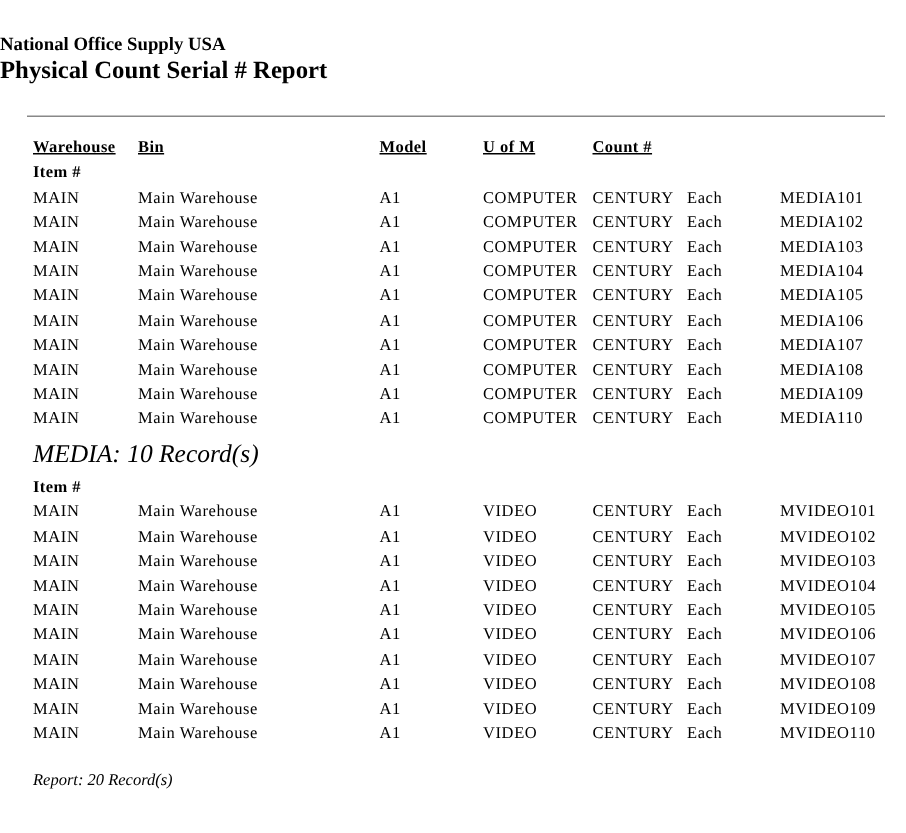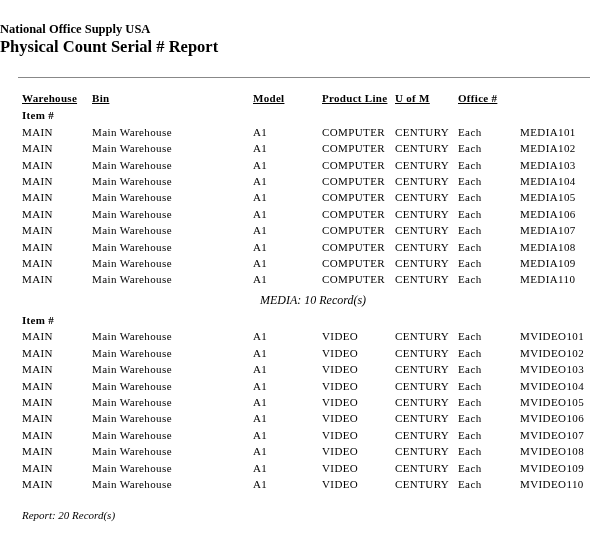--- a/index.html
+++ b/index.html
@@ -47,23 +47,22 @@
   .item-row .item-label { font-weight: bold; letter-spacing: 0.3px; }
   .item-row .item-desc {
     grid-column: 2 / 8;
     color: var(--item-blue, #0000cc);
   }
 
   .data-row .cell { letter-spacing: 0.4px; white-space: nowrap; overflow: hidden; }
 
   .group-summary {
     font-style: italic;
-    font-size: 12px;
+    font-size: 17px;
     margin: 5px 0 4px 22px;
-    text-align: center;
   }
 
   .report-summary {
     font-style: italic;
     font-size: 11px;
     margin: 17px 0 1px 22px;
   }
 </style>
 </head>
 <body>
@@ -78,23 +77,22 @@
       <div class="report-title">Physical Count Serial # Report</div>
     </div>
   </div>
 
   <div class="rule"></div>
 
   <div class="grid-row col-header-row">
     <span class="col-h">Warehouse</span>
     <span class="col-h">Bin</span>
     <span class="col-h">Model</span>
-    <span class="col-h">Product Line</span>
     <span class="col-h">U of M</span>
-    <span class="col-h">Office #</span>
+    <span class="col-h">Count #</span>
   </div>
 
   <div>
   <div class="group">
     <div class="grid-row item-row">
       <span class="item-label">Item #</span>
     </div>
     <div>
   <div class="grid-row data-row">
     <span class="cell">MAIN</span>

